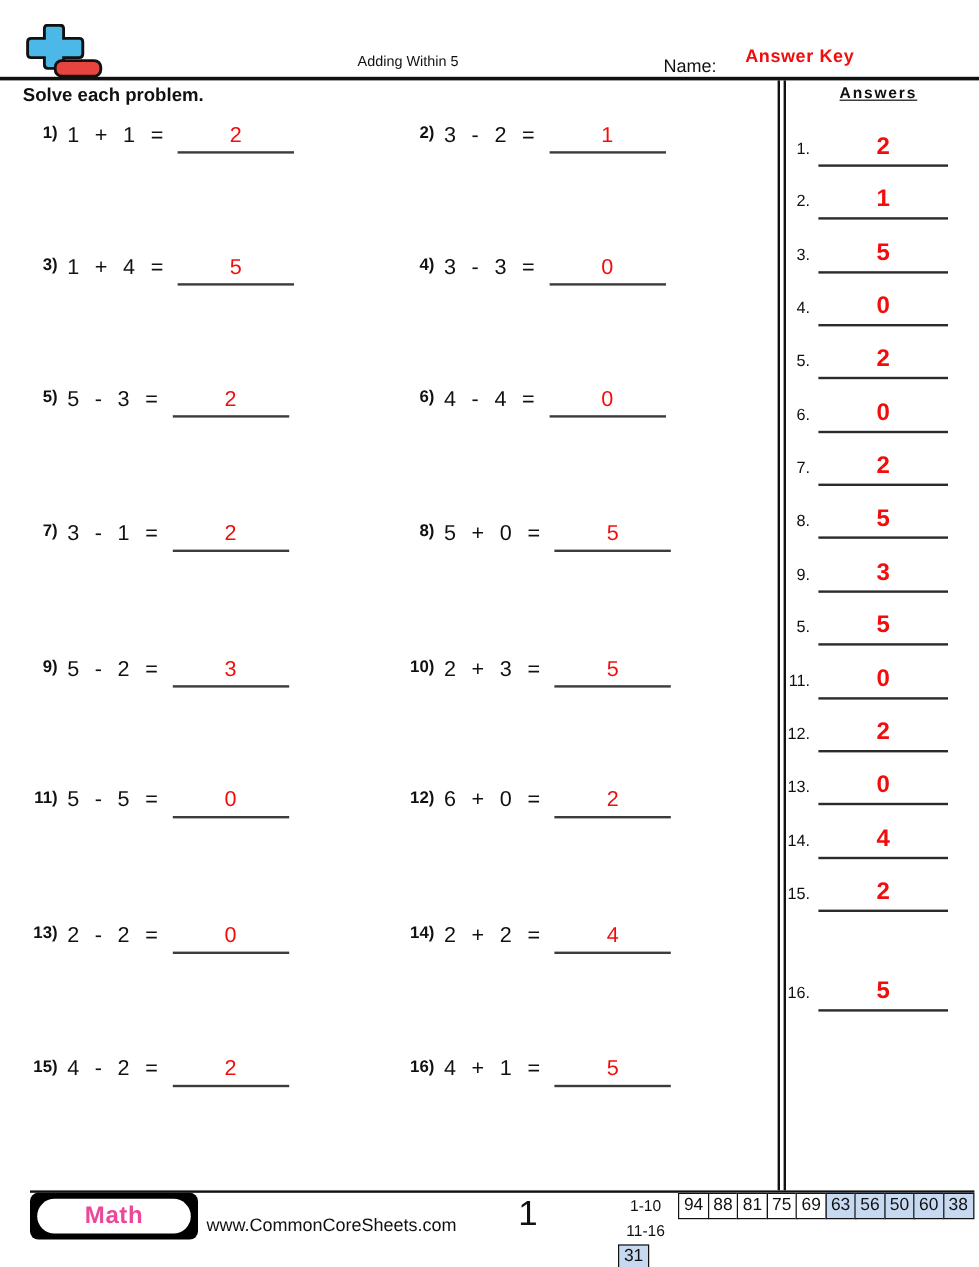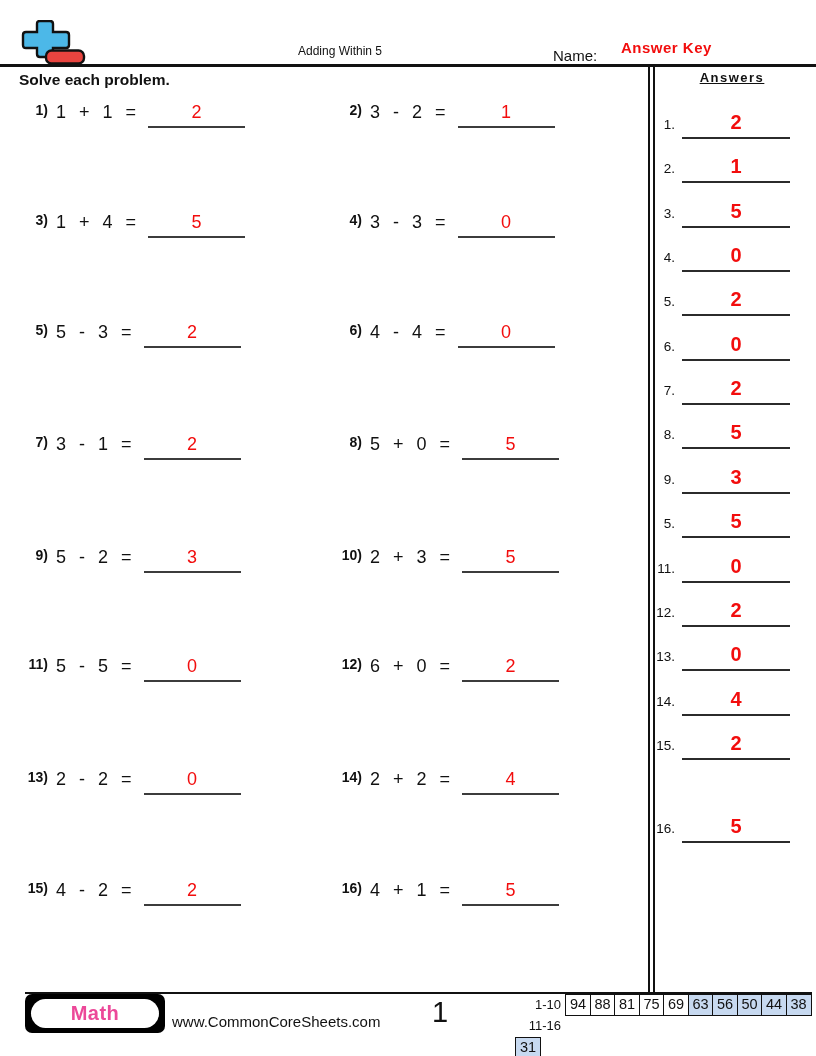--- a/index.html
+++ b/index.html
@@ -41,21 +41,21 @@
   
   .footer-line { position:absolute; left:25px; top:992px; width:787px; height:2px; background:#111; }
   .math-badge { position:absolute; left:25px; top:994px; width:140px; height:39px; background:#000; border-radius:7px; }
   .math-badge .pill { position:absolute; left:6px; top:5px; right:6px; bottom:5px; background:#fff; border-radius:16px;
            display:flex; align-items:center; justify-content:center; font-size:20px; font-weight:bold; color:#ec4899; letter-spacing:.5px; }
   .website { position:absolute; left:172px; top:1013px; font-size:15px; }
   .page-num { position:absolute; left:400px; top:996px; width:80px; text-align:center; font-size:29px; }
   .score-row { position:absolute; display:flex; height:22px; }
   .score-row.sr1 { left:515px; top:994px; }
   .score-row.sr2 { left:515px; top:1015px;flex-direction:column; }
-  .score-row .slabel { width:46px; text-align:right; font-size:13px; line-height:22px; padding-right:4px; }
+  .score-row .slabel { width:46px; text-align:center; font-size:13px; line-height:22px; padding-right:4px; }
   .score-cell { width:26px; box-sizing:border-box; border:1.5px solid #111; text-align:center;
            font-size:14.5px; line-height:19px; background:#fff; }
   .score-cell + .score-cell { margin-left:-1.5px; }
   .score-cell.blue { background:var(--cell-blue,#c7d9f0); }
 </style>
 </head>
 <body>
 
 <div class="page">
 
@@ -231,21 +231,21 @@
   <div class="score-row sr1">
     <span class="slabel">1-10</span>
     <span class="score-cell">94</span>
     <span class="score-cell">88</span>
     <span class="score-cell">81</span>
     <span class="score-cell">75</span>
     <span class="score-cell">69</span>
     <span class="score-cell blue">63</span>
     <span class="score-cell blue">56</span>
     <span class="score-cell blue">50</span>
-    <span class="score-cell blue">44</span>
+    <span class="score-cell blue">60</span>
     <span class="score-cell blue">38</span>
   </div>
   <div class="score-row sr2">
     <span class="slabel">11-16</span>
     <span class="score-cell blue">31</span>
     <span class="score-cell blue">25</span>
     <span class="score-cell blue">18</span>
     <span class="score-cell blue">13</span>
     <span class="score-cell blue">6</span>
     <span class="score-cell">0</span>

